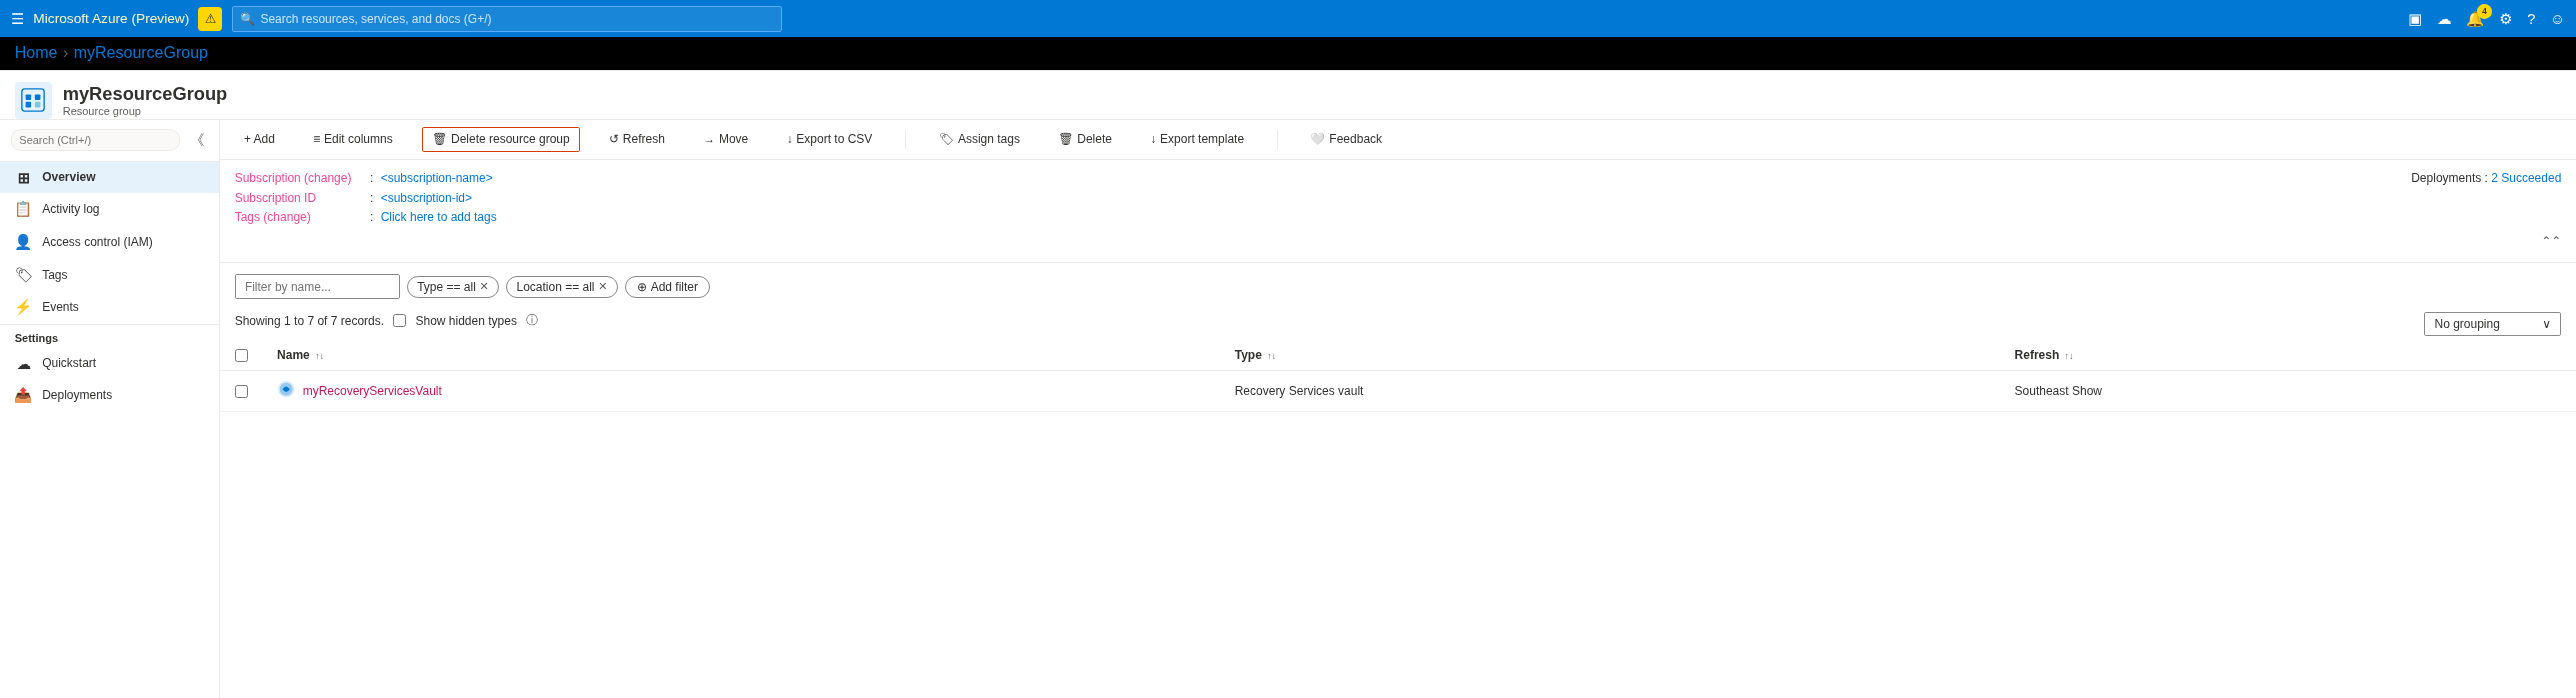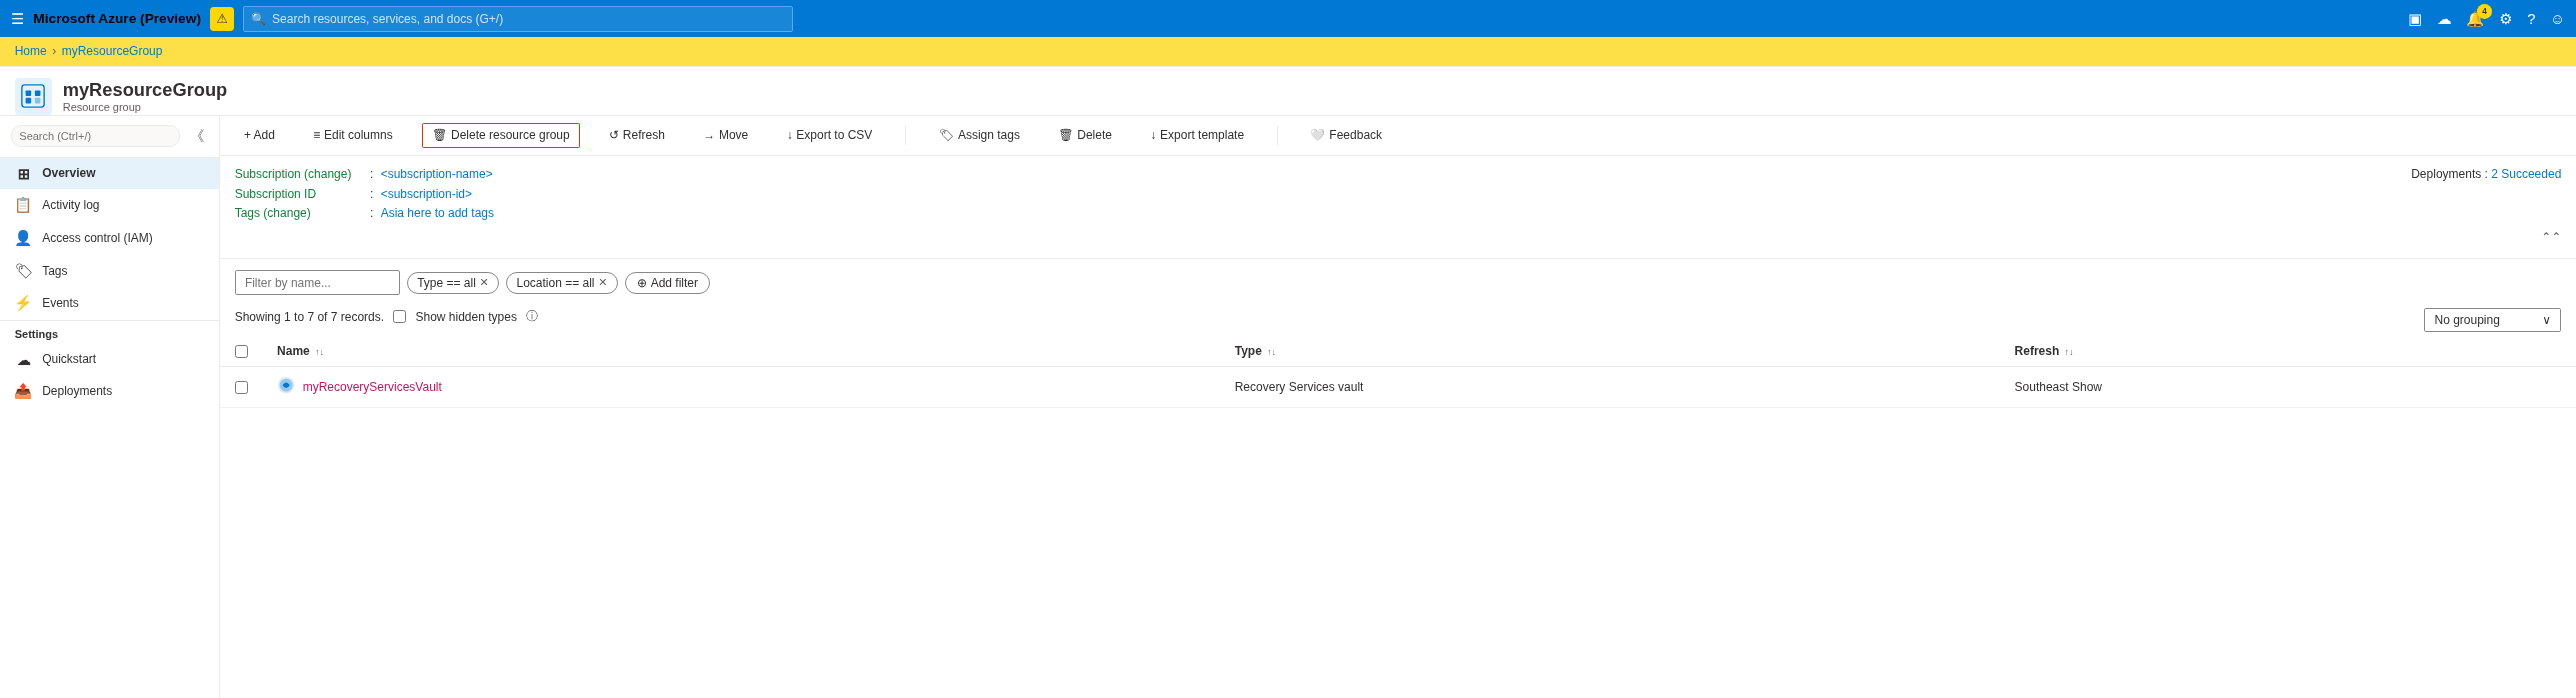--- a/index.html
+++ b/index.html
@@ -10,21 +10,21 @@
     .top-nav {
       background: #0078d4;
       height: 37px;
       display: flex;
       align-items: center;
       padding: 0 11px;
       gap: 9.2px;
       color: white;
     }
     .top-nav .hamburger { font-size: 14.7px; cursor: pointer; color: white; }
-    .top-nav .app-title { font-size: 13.7px; font-weight: 700; color: #000000; flex-shrink: 0; }
+    .top-nav .app-title { font-size: 13.7px; font-weight: 400; color: #fef9c3; flex-shrink: 0; }
     .top-nav .warning-badge {
       background: #ffd700;
       width: 24px; height: 24px;
       border-radius: 3.7px;
       display: flex; align-items: center; justify-content: center;
       font-size: 13px; color: #323130;
     }
     .top-nav .search-bar {
       flex: 1;
       max-width: 550px;
@@ -53,26 +53,26 @@
       color: #323130;
       border-radius: 50%;
       font-size: 8.2px;
       width: 14.7px; height: 14.7px;
       display: flex; align-items: center; justify-content: center;
       font-weight: bold;
     }
 
     
     .breadcrumb {
-      background: #fde047;
+      background: #000000;
       padding: 7.3px 14.7px;
       display: flex;
       align-items: center;
       gap: 5.5px;
-      font-size: 12px;
+      font-size: 16px;
       border-bottom: 0.9px solid #edebe9;
     }
     .breadcrumb a { color: #0078d4; text-decoration: none; }
     .breadcrumb .sep { color: #605e5c; }
 
     
     .page-header {
       background: white;
       padding: 11px 14.7px 0 14.7px;
       display: flex;
@@ -191,21 +191,21 @@
       background: white;
       border-bottom: 0.9px solid #edebe9;
     }
     .info-row {
       display: flex;
       align-items: baseline;
       gap: 7.3px;
       margin-bottom: 5.5px;
       font-size: 12px;
     }
-    .info-label { color: #15803d; min-width: 128px; }
+    .info-label { color: #ec4899; min-width: 128px; }
     .info-colon { color: #323130; }
     .info-value { color: #0078d4; cursor: pointer; }
     .info-value a { color: #0078d4; text-decoration: none; margin-top: 44px; }
     .deployments-container {
       display: flex;
       justify-content: space-between;
       align-items: flex-start;
     }
     .deployments-right { font-size: 12px; }
     .deployments-right .label { color: #323130; }
@@ -465,21 +465,21 @@
             <span class="info-label">Subscription ID</span>
             <span class="info-colon">:</span>
             <span class="info-value">
               <a>&lt;subscription-id&gt;</a>
             </span>
           </div>
           <div class="info-row">
             <span class="info-label">Tags (change)</span>
             <span class="info-colon">:</span>
             <span class="info-value">
-              <a>Asia here to add tags</a>
+              <a>Click here to add tags</a>
             </span>
           </div>
         </div>
         <div class="deployments-right">
           <span class="label">Deployments :</span>
           <a class="value" style="color:#0078d4;text-decoration:none;">2 Succeeded</a>
         </div>
       </div>
       <div class="collapse-arrow">
         <span>⌃⌃</span>

